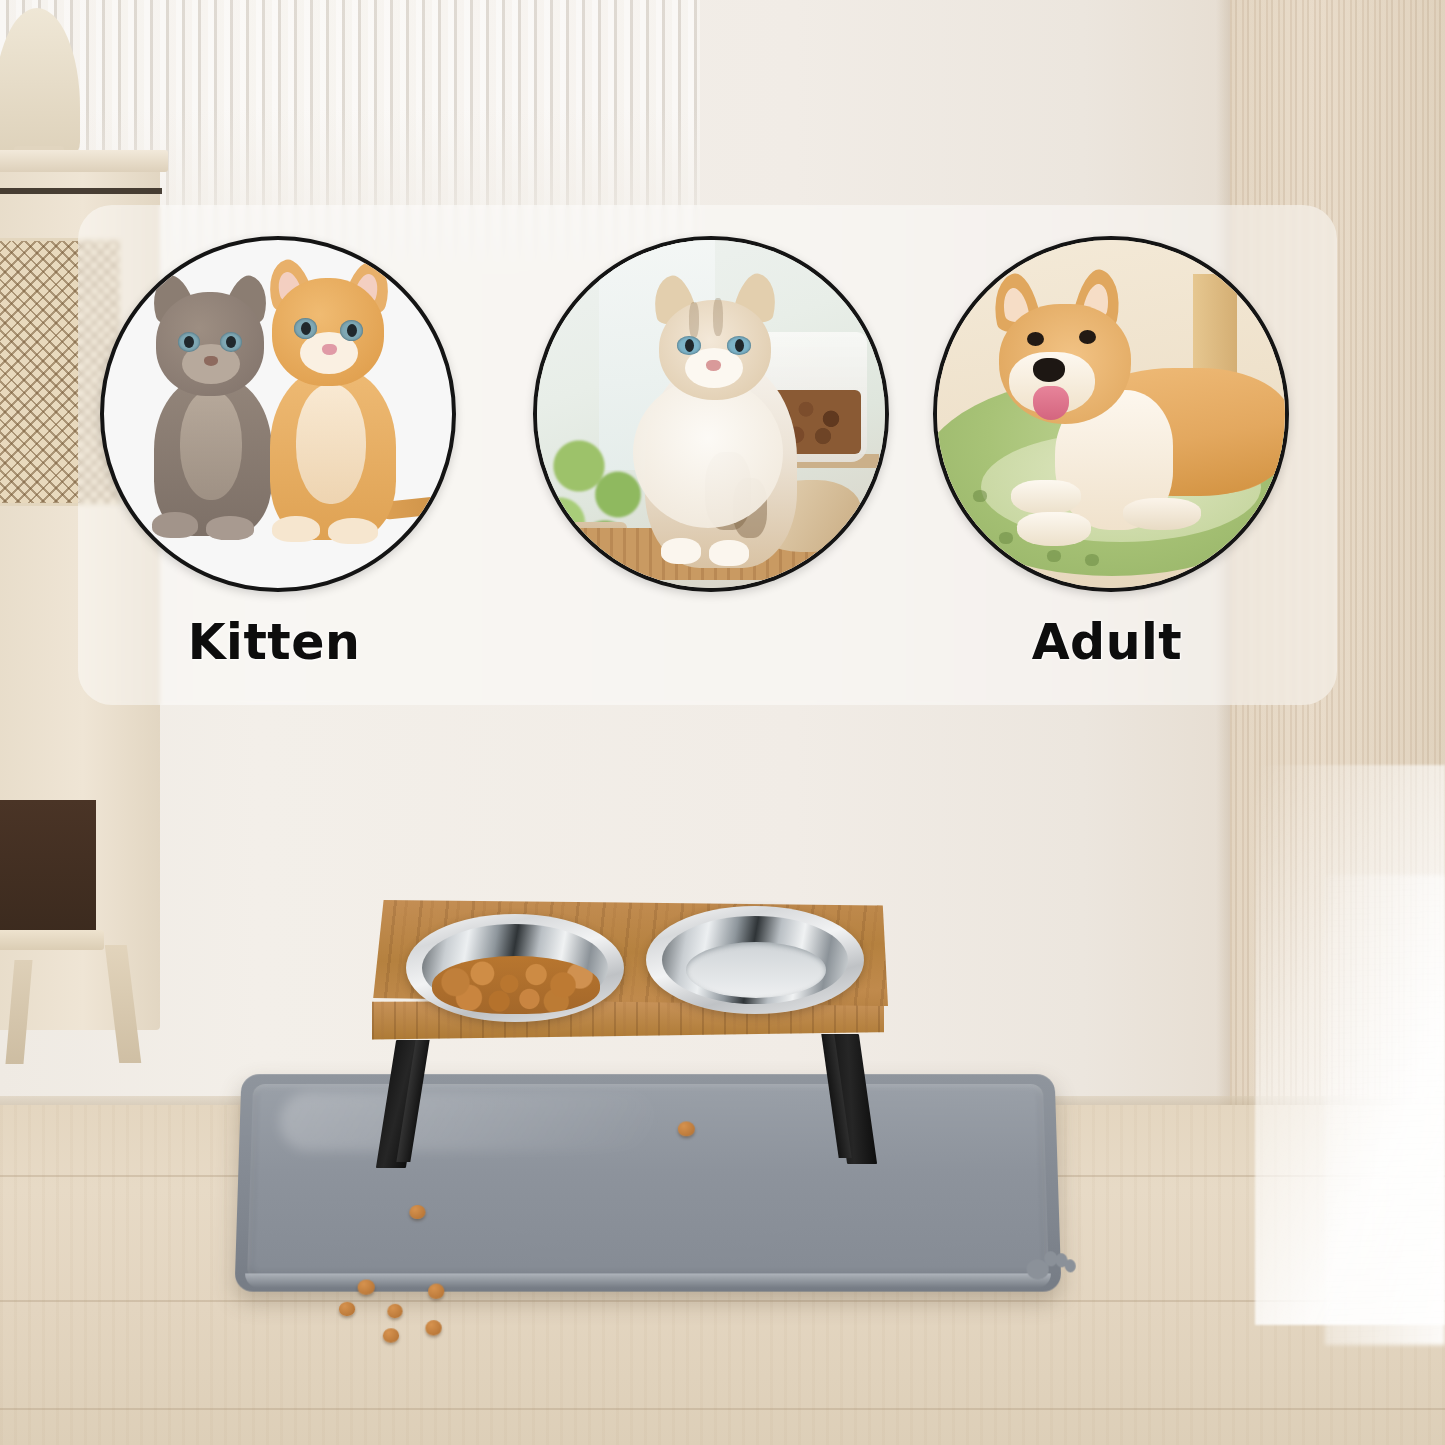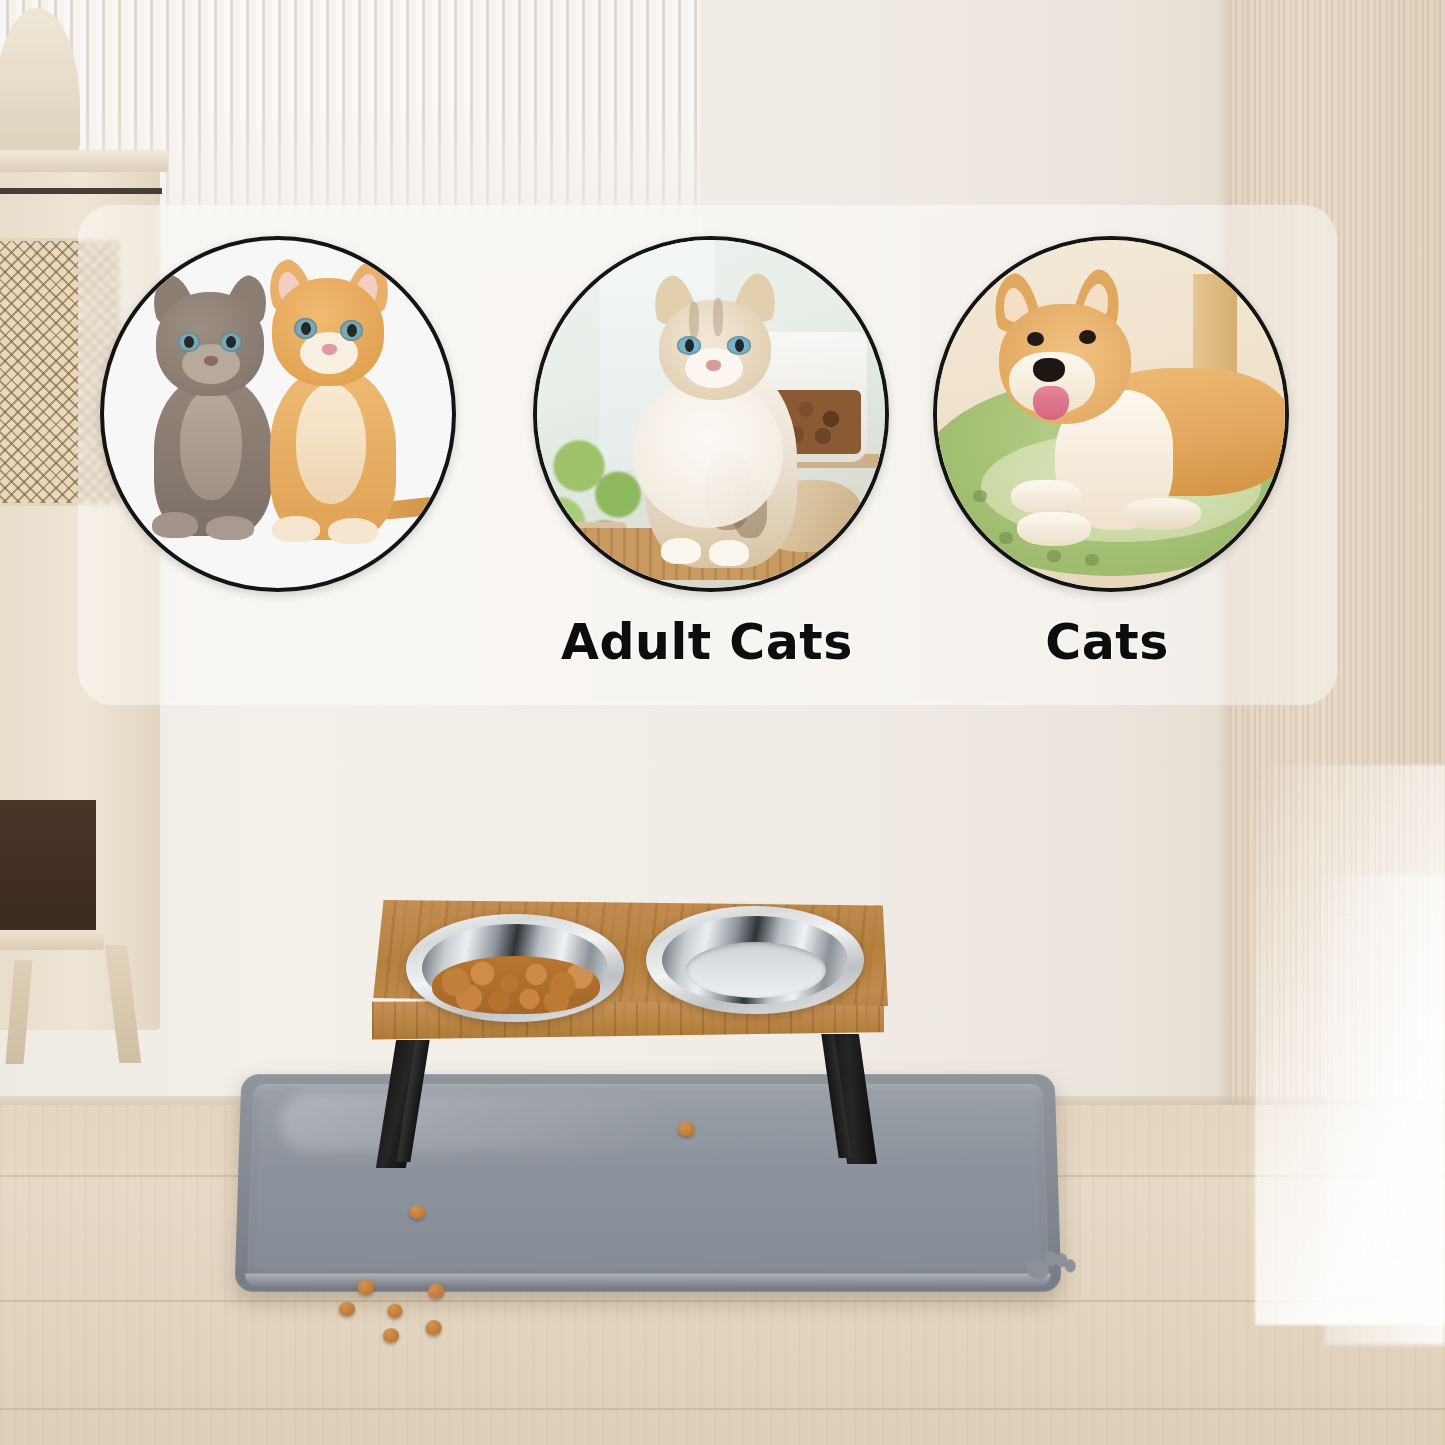--- a/index.html
+++ b/index.html
@@ -421,20 +421,21 @@
     <div class="eye" style="left:190px;top:78px;width:23px;height:21px;">
       <div class="eye-p" style="left:7px;top:4px;width:10px;height:13px;"></div>
     </div>
     <div class="eye" style="left:236px;top:80px;width:23px;height:21px;">
       <div class="eye-p" style="left:7px;top:4px;width:10px;height:13px;"></div>
     </div>
     <div class="nose" style="left:218px;top:104px;width:15px;height:11px;background:#e09aa6;"></div>
     <div class="kit kit-or-paw1"></div>
     <div class="kit kit-or-paw2"></div>
   </div>
+  <div class="caption cap1">Kitten</div>
 
   <div class="circle c2">
     <div class="room2-bg"></div>
     <div class="win2"></div>
     <div class="plant2"></div>
     <div class="pot2"></div>
     <div class="shelf2"></div>
     <div class="jar2"></div>
     <div class="beans2"></div>
     <div class="board2"></div>
@@ -453,21 +454,20 @@
     <div class="eye" style="left:140px;top:96px;width:24px;height:19px;background:#7db4c9;">
       <div class="eye-p" style="left:8px;top:3px;width:9px;height:13px;"></div>
     </div>
     <div class="eye" style="left:190px;top:96px;width:24px;height:19px;background:#7db4c9;">
       <div class="eye-p" style="left:8px;top:3px;width:9px;height:13px;"></div>
     </div>
     <div class="nose" style="position:absolute;left:169px;top:120px;width:15px;height:11px;background:#d99a9a;"></div>
     <div class="cat2-paw-l"></div>
     <div class="cat2-paw-r"></div>
   </div>
-  <div class="caption cap2">Adult Cats</div>
 
   <div class="circle c3">
     <div class="room3-bg"></div>
     <div class="post3"></div>
     <div class="bed3"></div>
     <div class="bed3-inner"></div>
     <div class="bed3-pawprint" style="left:36px;bottom:86px;"></div>
     <div class="bed3-pawprint" style="left:62px;bottom:44px;"></div>
     <div class="bed3-pawprint" style="left:110px;bottom:26px;"></div>
     <div class="bed3-pawprint" style="left:148px;bottom:22px;"></div>
@@ -482,21 +482,21 @@
     <div class="dog3-head"></div>
     <div class="dog3-snout"></div>
     <div class="dog3-eye" style="left:90px;top:92px;"></div>
     <div class="dog3-eye" style="left:142px;top:90px;"></div>
     <div class="dog3-tongue"></div>
     <div class="dog3-nose"></div>
     <div class="dog3-paw-a"></div>
     <div class="dog3-paw-b"></div>
     <div class="dog3-paw-c"></div>
   </div>
-  <div class="caption cap3">Cats</div>
+  <div class="caption cap3">Adult</div>
 
   <div class="stand-shadow"></div>
 
   <div class="mat">
     <div class="mat-inner"></div>
     <div class="mat-shine"></div>
     <div class="mat-lip-bottom"></div>
     <div class="mat-paw">
       <div class="pad" style="left:4px;top:12px;width:22px;height:20px;"></div>
       <div class="pad" style="left:22px;top:4px;width:13px;height:15px;"></div>

